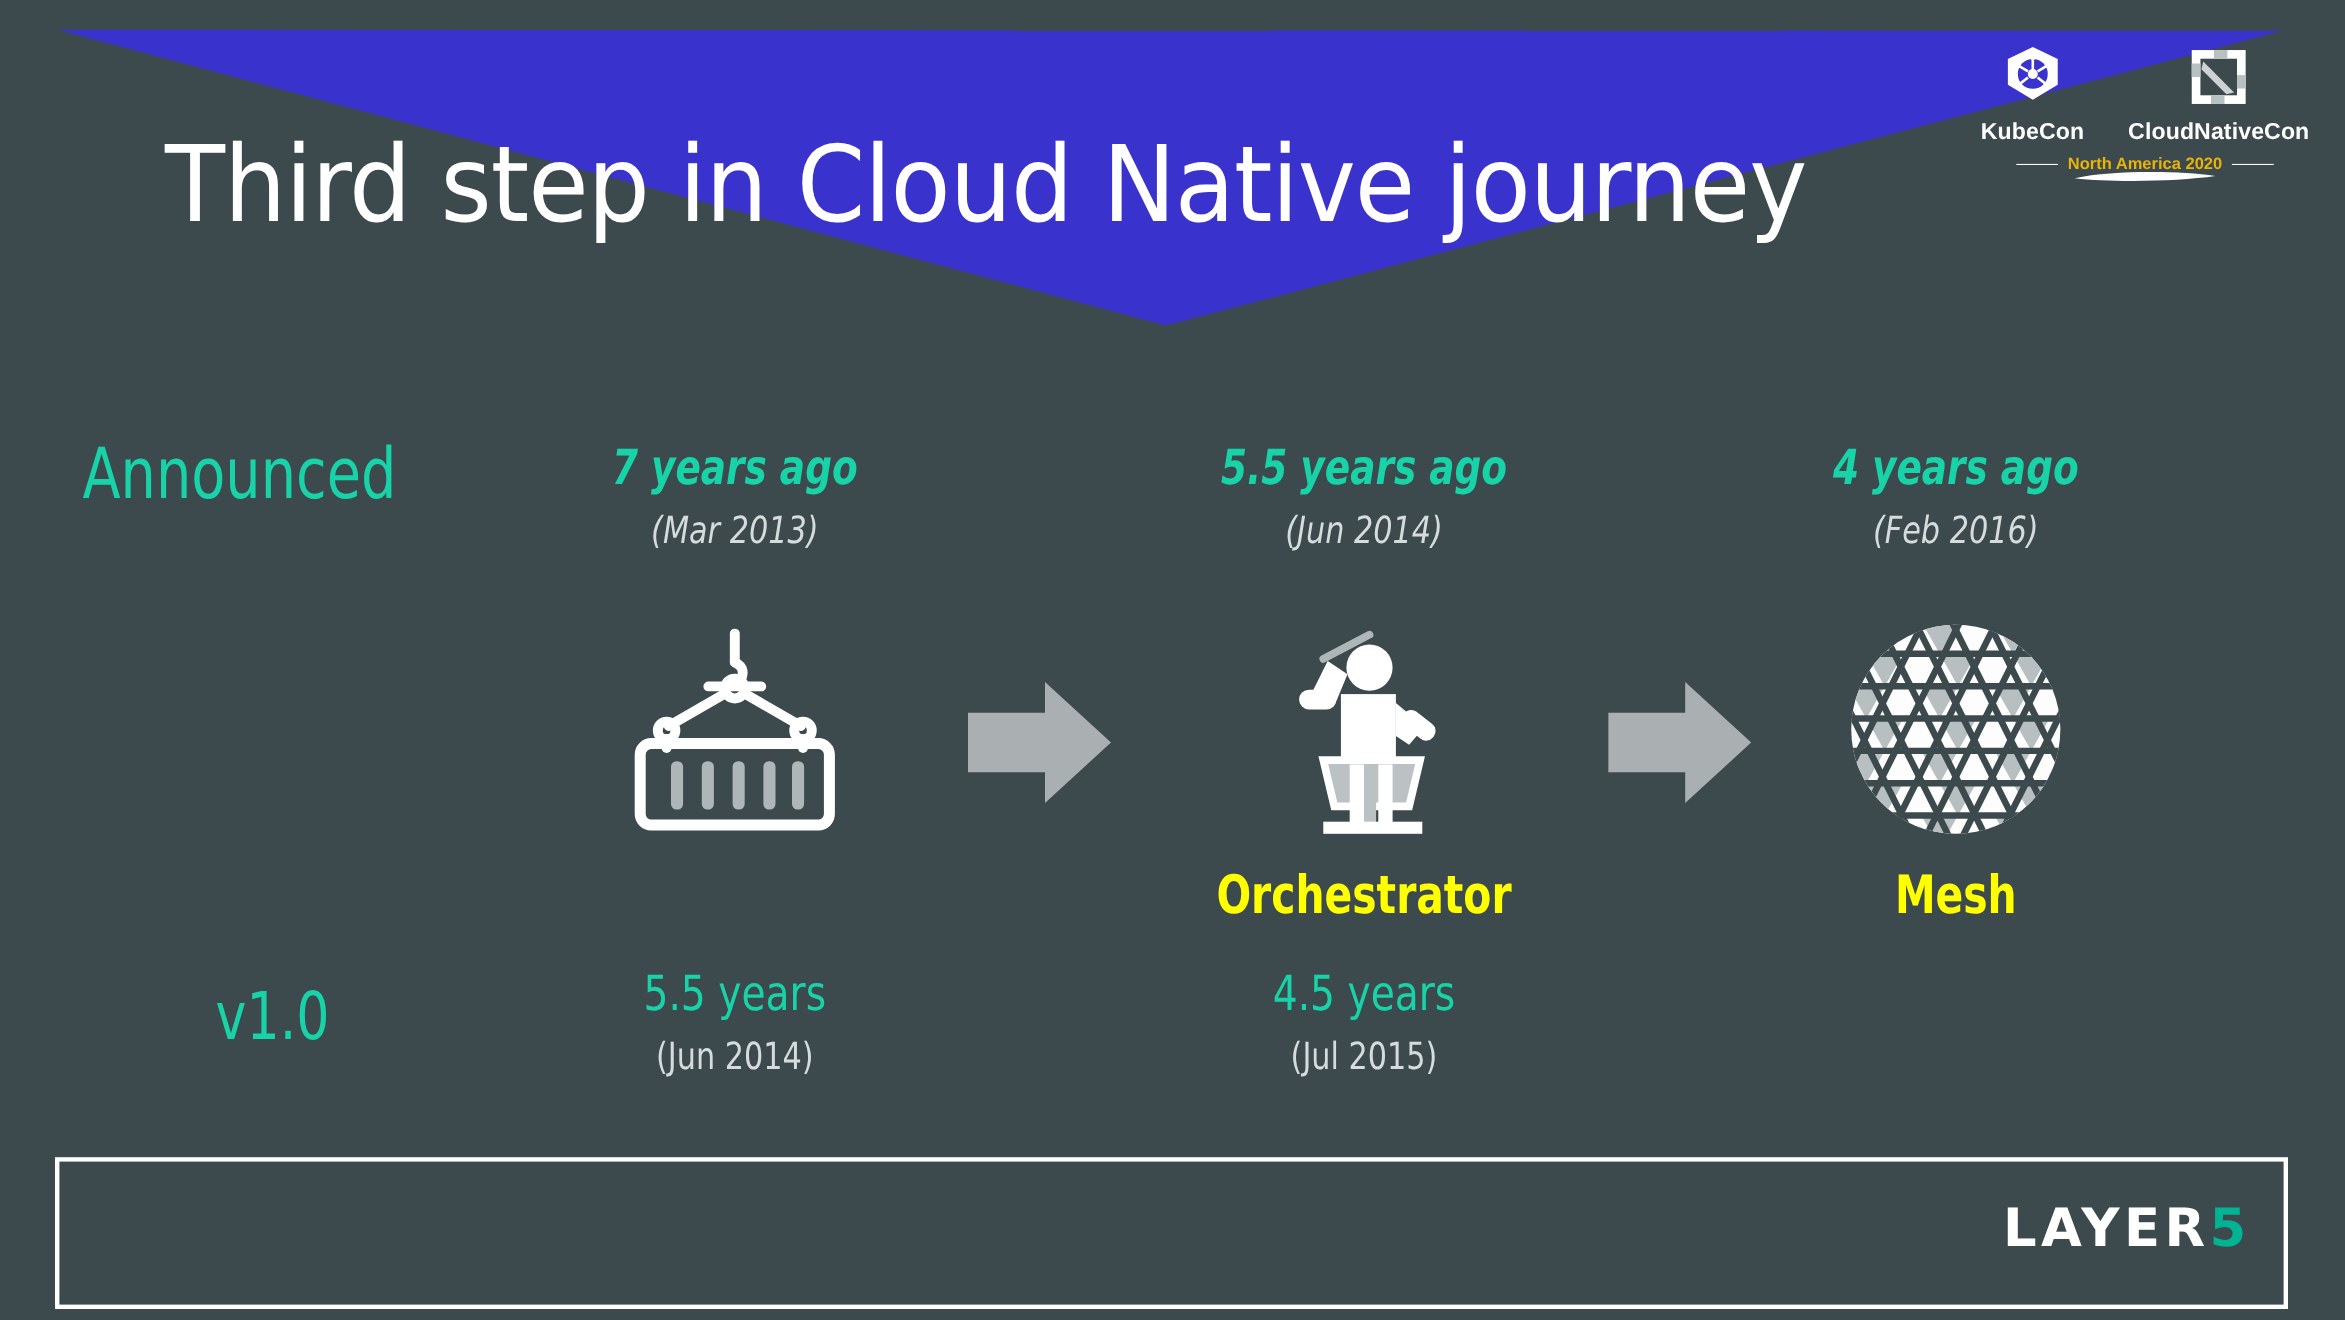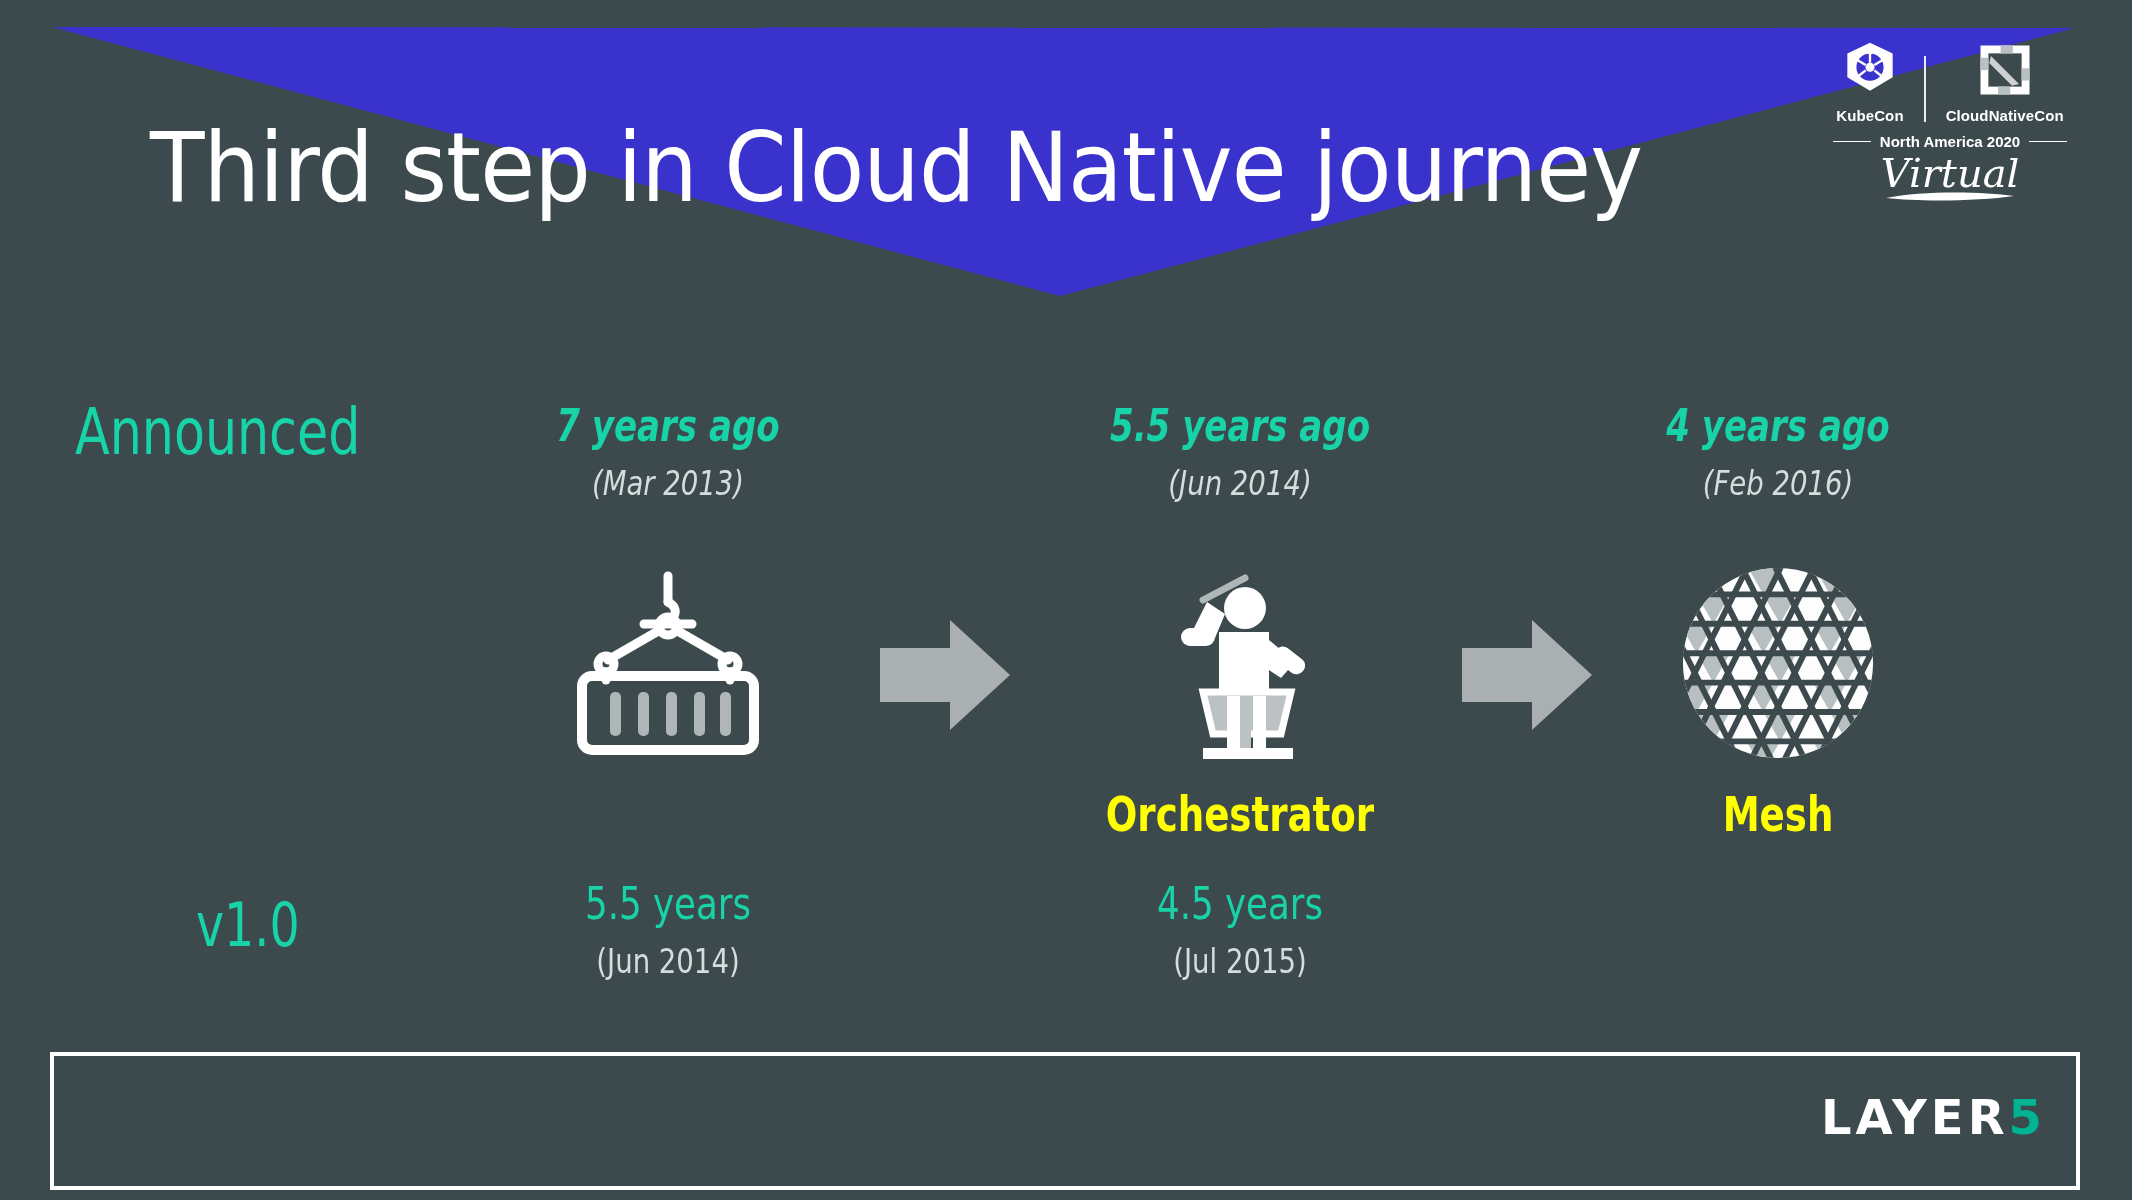--- a/index.html
+++ b/index.html
@@ -45,29 +45,29 @@
   }
   .kc-row { display:flex; align-items:flex-end; justify-content:center; gap:0; }
   .kc-left, .kc-right { display:flex; flex-direction:column; align-items:center; }
   .kc-left { padding-right:20px; }
   .kc-right { padding-left:20px; }
   .kc-div {
     width:2px; height:66px; background:#ffffff; opacity:.9;
     align-self:flex-end; margin-bottom:2px;
   }
   .kc-name {
-    font-size:15px; font-weight:bold; color:#fff; margin-top:5px;
+    font-size:21px; font-weight:bold; color:#fff; margin-top:5px;
     white-space:nowrap; letter-spacing:.1px;
   }
   .kc-sub {
     display:flex; align-items:center; justify-content:center;
     gap:9px; margin-top:9px;
   }
   .kc-sub .ln { width:38px; height:1.5px; background:#fff; }
-  .kc-sub .tx { font-size:15px; font-weight:bold; color:#ffffff; white-space:nowrap; }
+  .kc-sub .tx { font-size:15px; font-weight:bold; color:#eab308; white-space:nowrap; }
   .kc-virtual {
     margin-top:2px; text-align:center;
     font-family:"DejaVu Serif", serif;
     font-style:italic; font-size:40px; color:#fff;
     line-height:1.05;
   }
   .kc-swoosh { display:block; margin:-4px auto 0; }
 
   
   .row-label {
@@ -213,21 +213,20 @@
         <div class="kc-name">CloudNativeCon</div>
       </div>
     </div>
 
     <div class="kc-sub">
       <span class="ln"></span>
       <span class="tx">North America 2020</span>
       <span class="ln"></span>
     </div>
 
-    <div class="kc-virtual">Virtual</div>
     <svg class="kc-swoosh" width="140" height="14" viewBox="0 0 140 14">
       <path d="M6 8 C40 1 100 1 134 6 C100 11 40 12 6 8 Z" fill="#ffffff"></path>
     </svg>
   </div>
 
   <div class="row-label" id="label-announced">Announced</div>
   <div class="row-label" id="label-v10">v1.0</div>
 
   <div class="col row-ago" id="col-0">
     <div class="ago">7 years ago</div>

